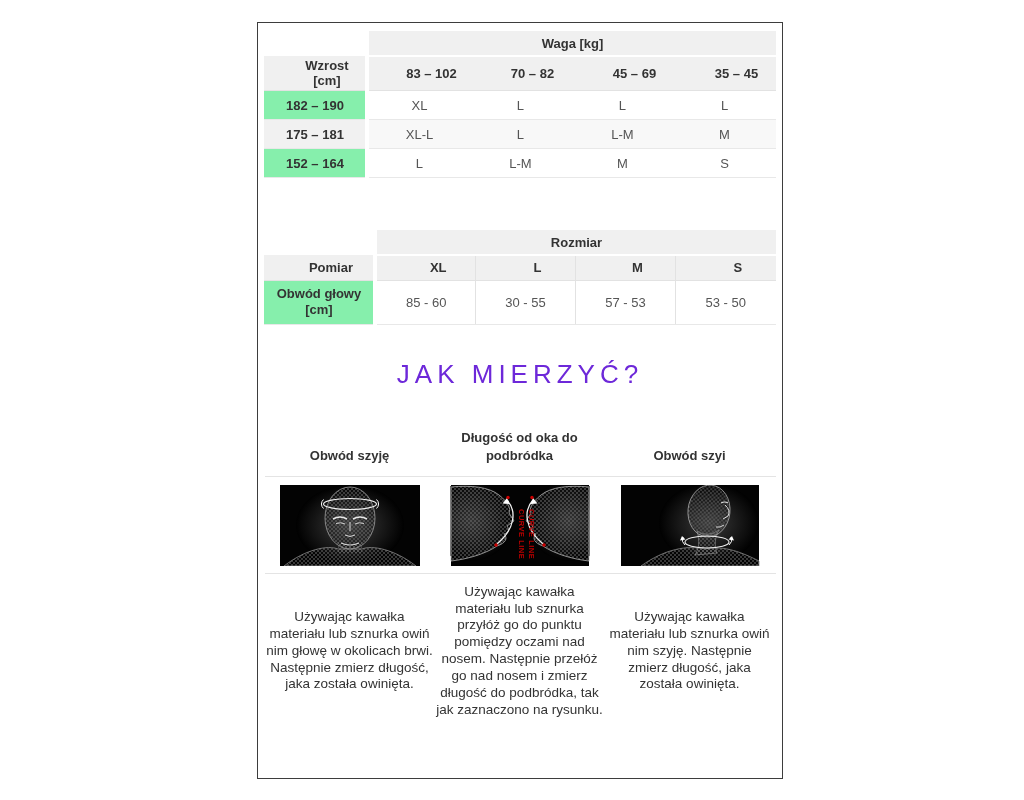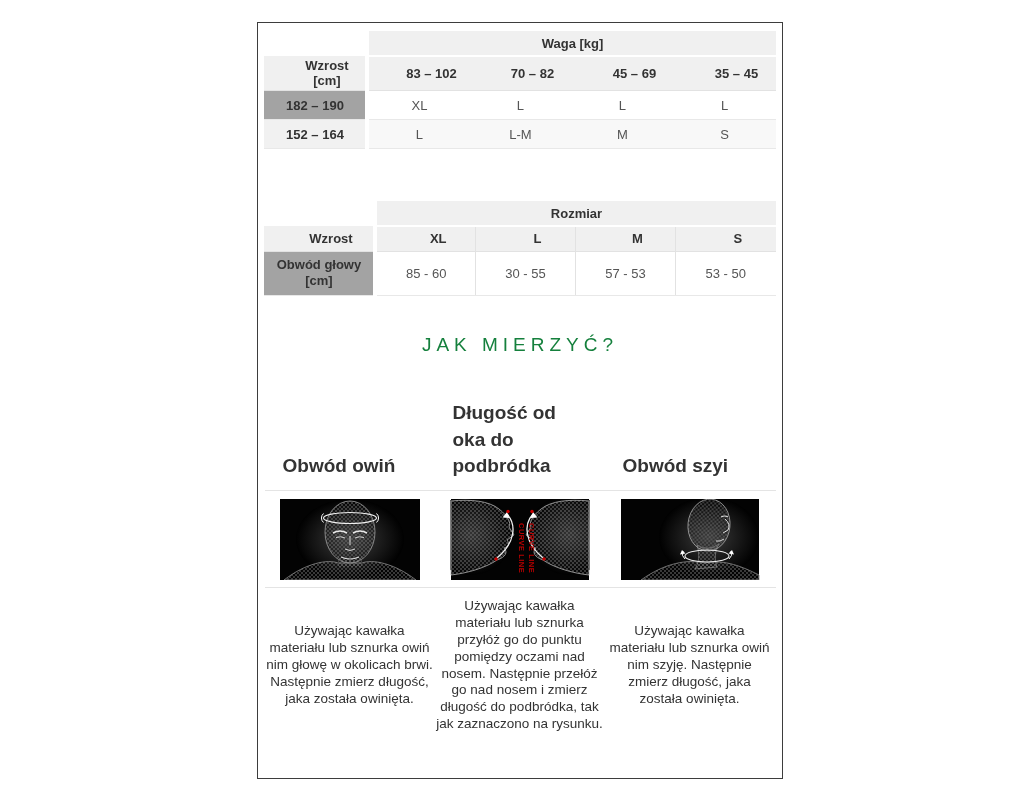--- a/index.html
+++ b/index.html
@@ -9,41 +9,41 @@
     position:absolute; left:257px; top:22px; width:526px; height:757px;
     background:#fff; border:1px solid #3d3d3d; overflow:hidden;
   }
   
   table{ border-collapse:collapse; table-layout:fixed; font-size:13px; margin:0 auto; }
   th,td{ text-align:center; vertical-align:middle; padding:2px 4px; }
   thead th{ background:#f0f0f0; font-weight:bold; color:#333; }
   th.blank{ background:#fff; }
   .group-cell{ border-bottom:2px solid #fff; height:25px; }
   .cols-row th{ height:25px; border-bottom:1px solid #e2e2e2;padding-left:28px; }
-  tbody th{ background:#a3a3a3; font-weight:bold; color:#333; }
+  tbody th{ background:#86efac; font-weight:bold; color:#333; }
   tbody td{ color:#555; border-bottom:1px solid #e8e8e8; }
   tbody th{ border-bottom:1px solid #e8e8e8; }
   tbody tr:nth-child(even) td{ background:#f8f8f8; }
   tbody tr:nth-child(even) th{ background:#f1f1f1; }
   .gap-right{ border-right:4px solid #fff; }
   .tbl1{ width:511px; margin-top:8px; }
   .tbl1 col.c0{ width:103px; } .tbl1 col.cn{ width:102px; }
   .tbl1 tbody tr{ height:29px; }
   .tbl2{ width:511px; margin-top:52px; }
   .tbl2 col.c0{ width:111px; } .tbl2 col.cn{ width:100px; }
   .tbl2 tbody tr{ height:27px; }
   .tbl2 tbody td + td, .tbl2 .cols-row th + th{ border-left:1px solid #e2e2e2; }
   .tbl2 tbody th{ padding:5px 6px; line-height:1.3; }
   
-  .howto-title{ margin-top:34px; text-align:center; font-size:19px;
-    letter-spacing:5px; color:#15803d; font-weight:400; line-height:30px; }
+  .howto-title{ margin-top:34px; text-align:center; font-size:26px;
+    letter-spacing:5px; color:#6d28d9; font-weight:400; line-height:30px; }
   .howto-grid{ display:grid; grid-template-columns:170px 170px 170px;
     width:511px; margin:0 auto; }
   .labels{ margin-top:40px; padding-bottom:10px; }
-  .label{ font-weight:bold; font-size:19px; color:#333; 
+  .label{ font-weight:bold; font-size:13px; color:#333; text-align:center;
     line-height:1.4; padding:0 18px; align-self:end; }
   .imgs{ border-top:1px solid #e4e4e4; border-bottom:1px solid #e4e4e4;
     padding:8px 0 7px; }
   .img-cell{ display:flex; justify-content:center; align-items:center; }
   svg.measure-img{ width:140px; height:81px; display:block; }
   .texts{ padding-top:10px; align-items:center; }
   .text{ font-size:13.5px; color:#333; text-align:center; line-height:1.25;
     padding:0 1px; }
 </style>
 </head>
@@ -86,20 +86,27 @@
     </thead>
     <tbody>
       <tr>
         <th class="gap-right">182 – 190</th>
         <td>XL</td>
         <td>L</td>
         <td>L</td>
         <td>L</td>
       </tr>
       <tr>
+        <th class="gap-right">175 – 181</th>
+        <td>XL-L</td>
+        <td>L</td>
+        <td>L-M</td>
+        <td>M</td>
+      </tr>
+      <tr>
         <th class="gap-right">152 – 164</th>
         <td>L</td>
         <td>L-M</td>
         <td>M</td>
         <td>S</td>
       </tr>
     </tbody>
   </table>
 
   <table class="tbl2">
@@ -109,42 +116,42 @@
         <col class="cn">
         <col class="cn">
         <col class="cn">
       </colgroup>
     <thead>
       <tr>
         <th class="blank gap-right"></th>
         <th class="group-cell" colspan="4">Rozmiar</th>
       </tr>
       <tr class="cols-row">
-        <th class="gap-right">Wzrost</th>
+        <th class="gap-right">Pomiar</th>
         <th>XL</th>
         <th>L</th>
         <th>M</th>
         <th>S</th>
       </tr>
     </thead>
     <tbody>
       <tr>
         <th class="gap-right">Obwód głowy [cm]</th>
         <td>85 - 60</td>
         <td>30 - 55</td>
         <td>57 - 53</td>
         <td>53 - 50</td>
       </tr>
     </tbody>
   </table>
 
   <div class="howto-title">JAK MIERZYĆ?</div>
 
   <div class="howto-grid labels">
-    <div class="label">Obwód owiń</div>
+    <div class="label">Obwód szyję</div>
     <div class="label">Długość od oka do podbródka</div>
     <div class="label">Obwód szyi</div>
   </div>
 
   <div class="howto-grid imgs">
 
     <div class="img-cell">
       <svg class="measure-img" viewBox="0 0 140 81">
         <rect width="140" height="81" fill="#030303"></rect>
         <ellipse cx="70" cy="40" rx="54" ry="40" fill="url(#glow)" opacity="0.85"></ellipse>

